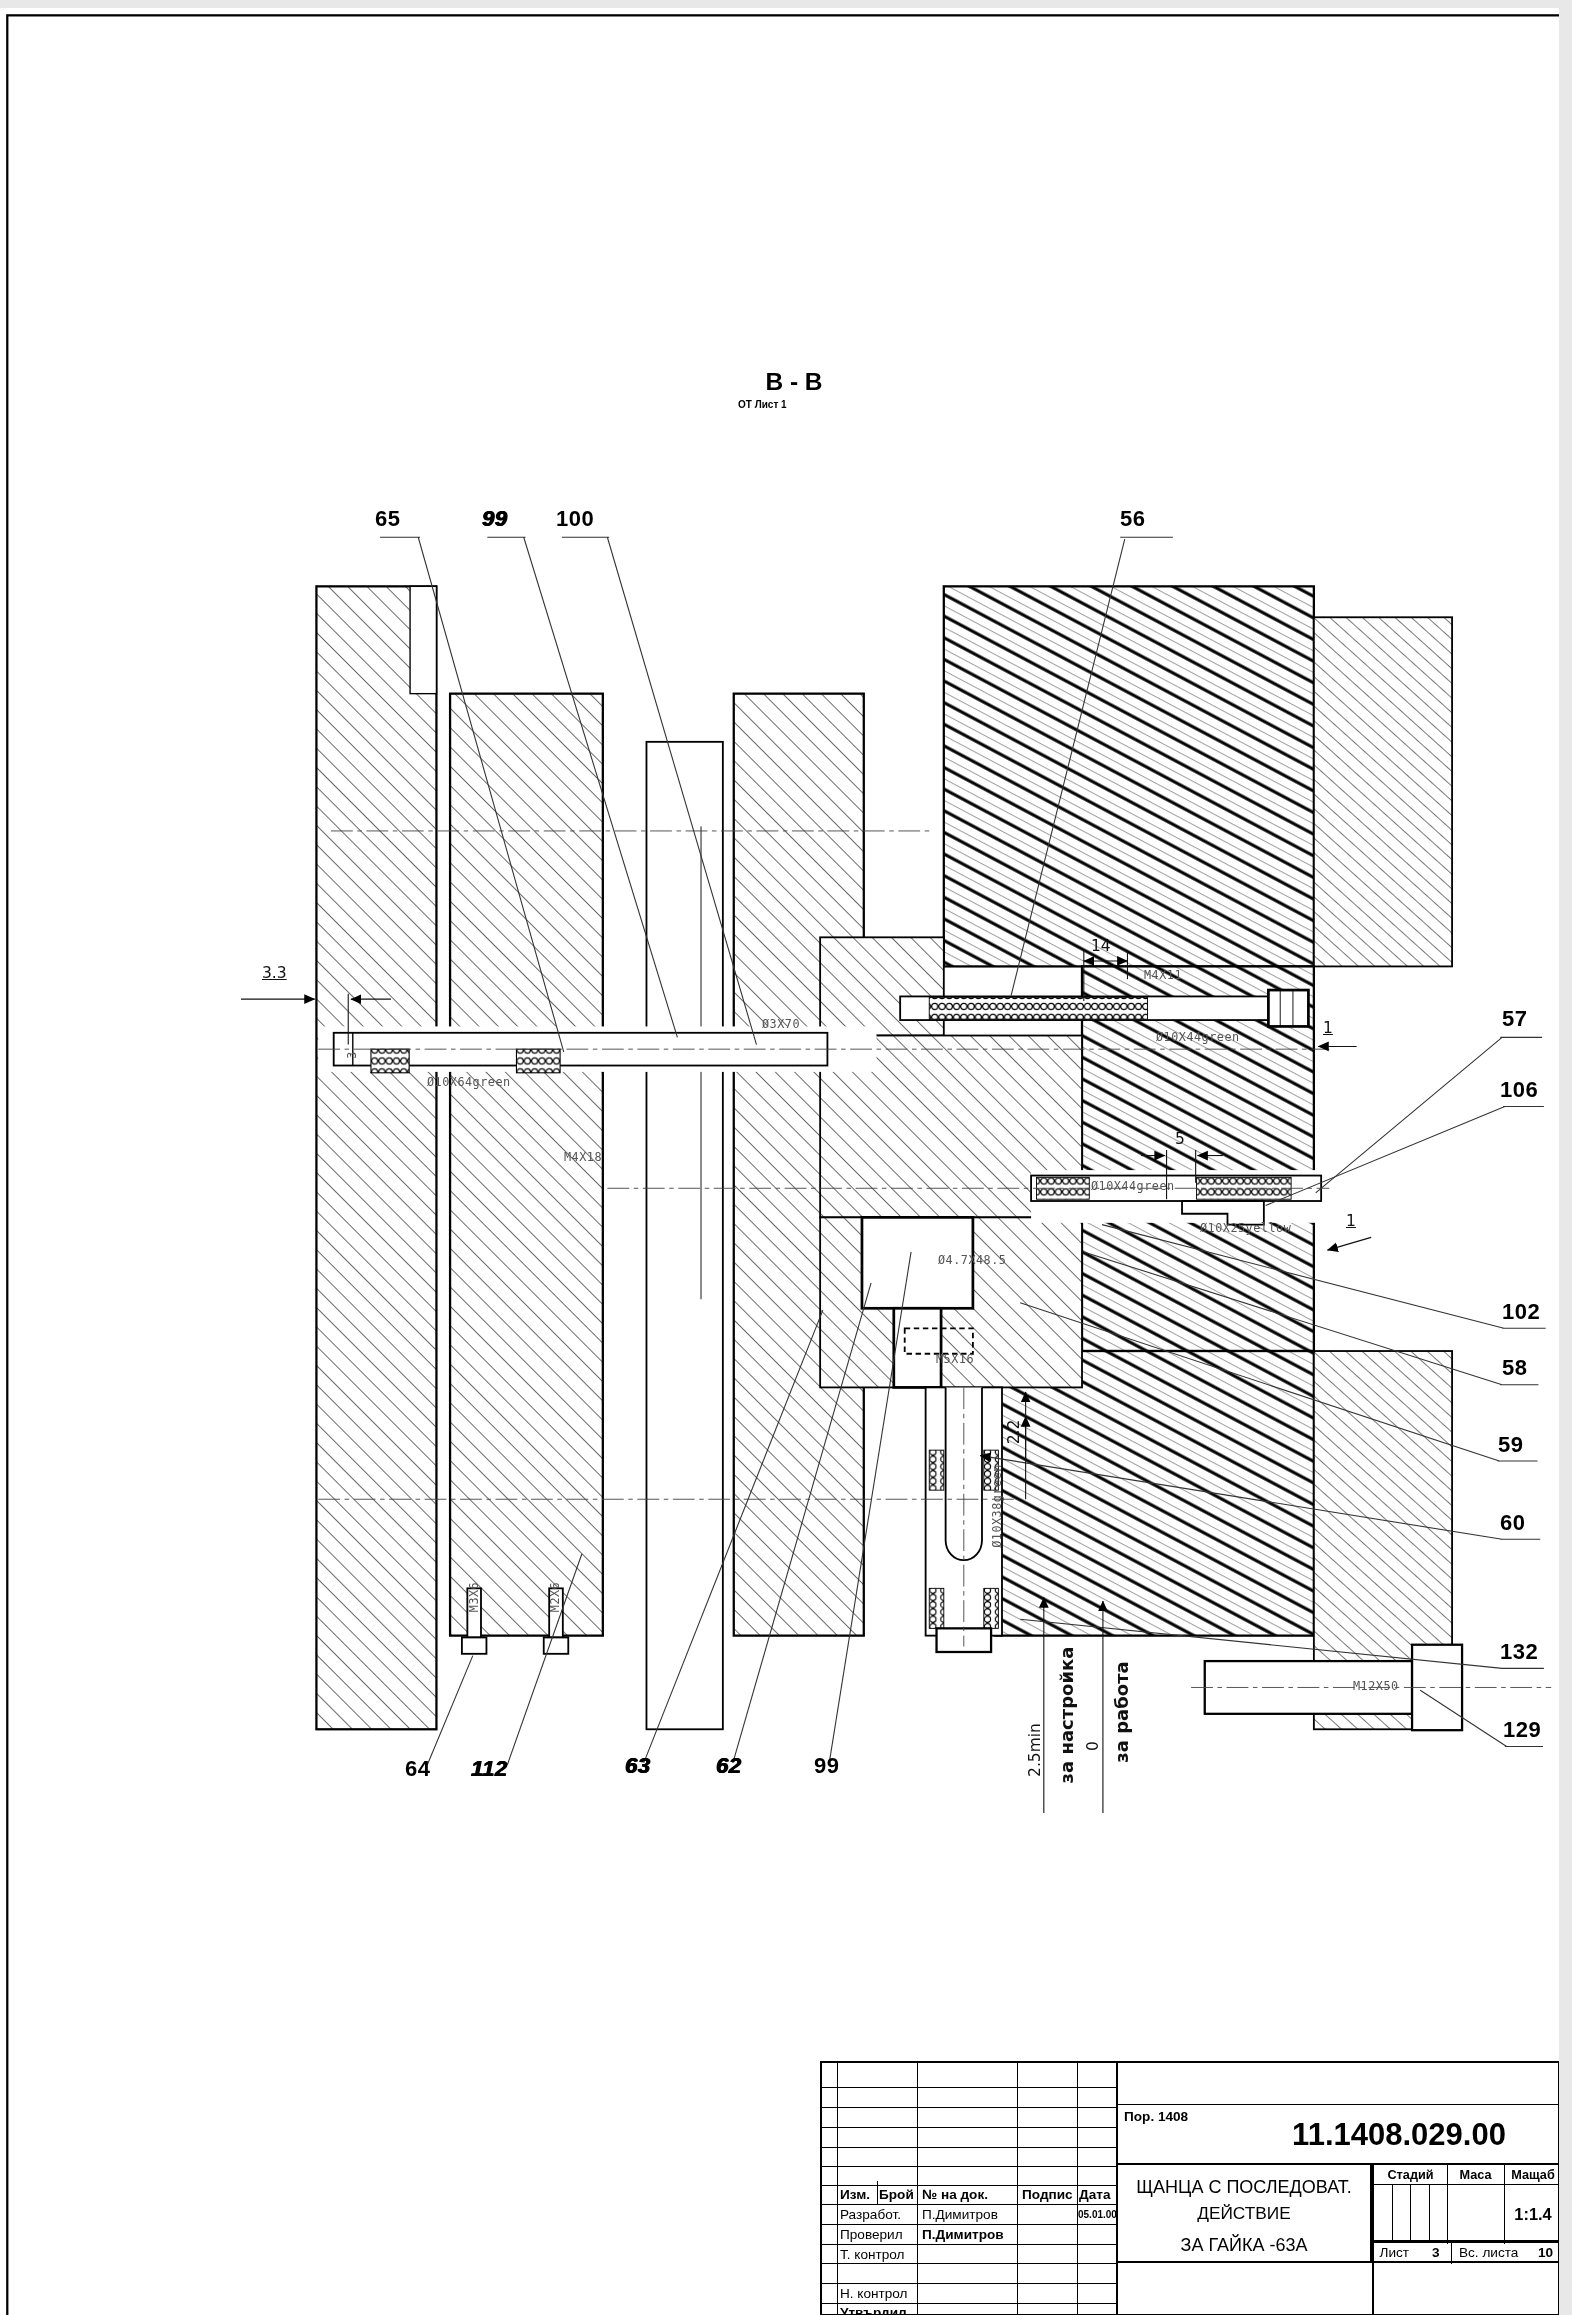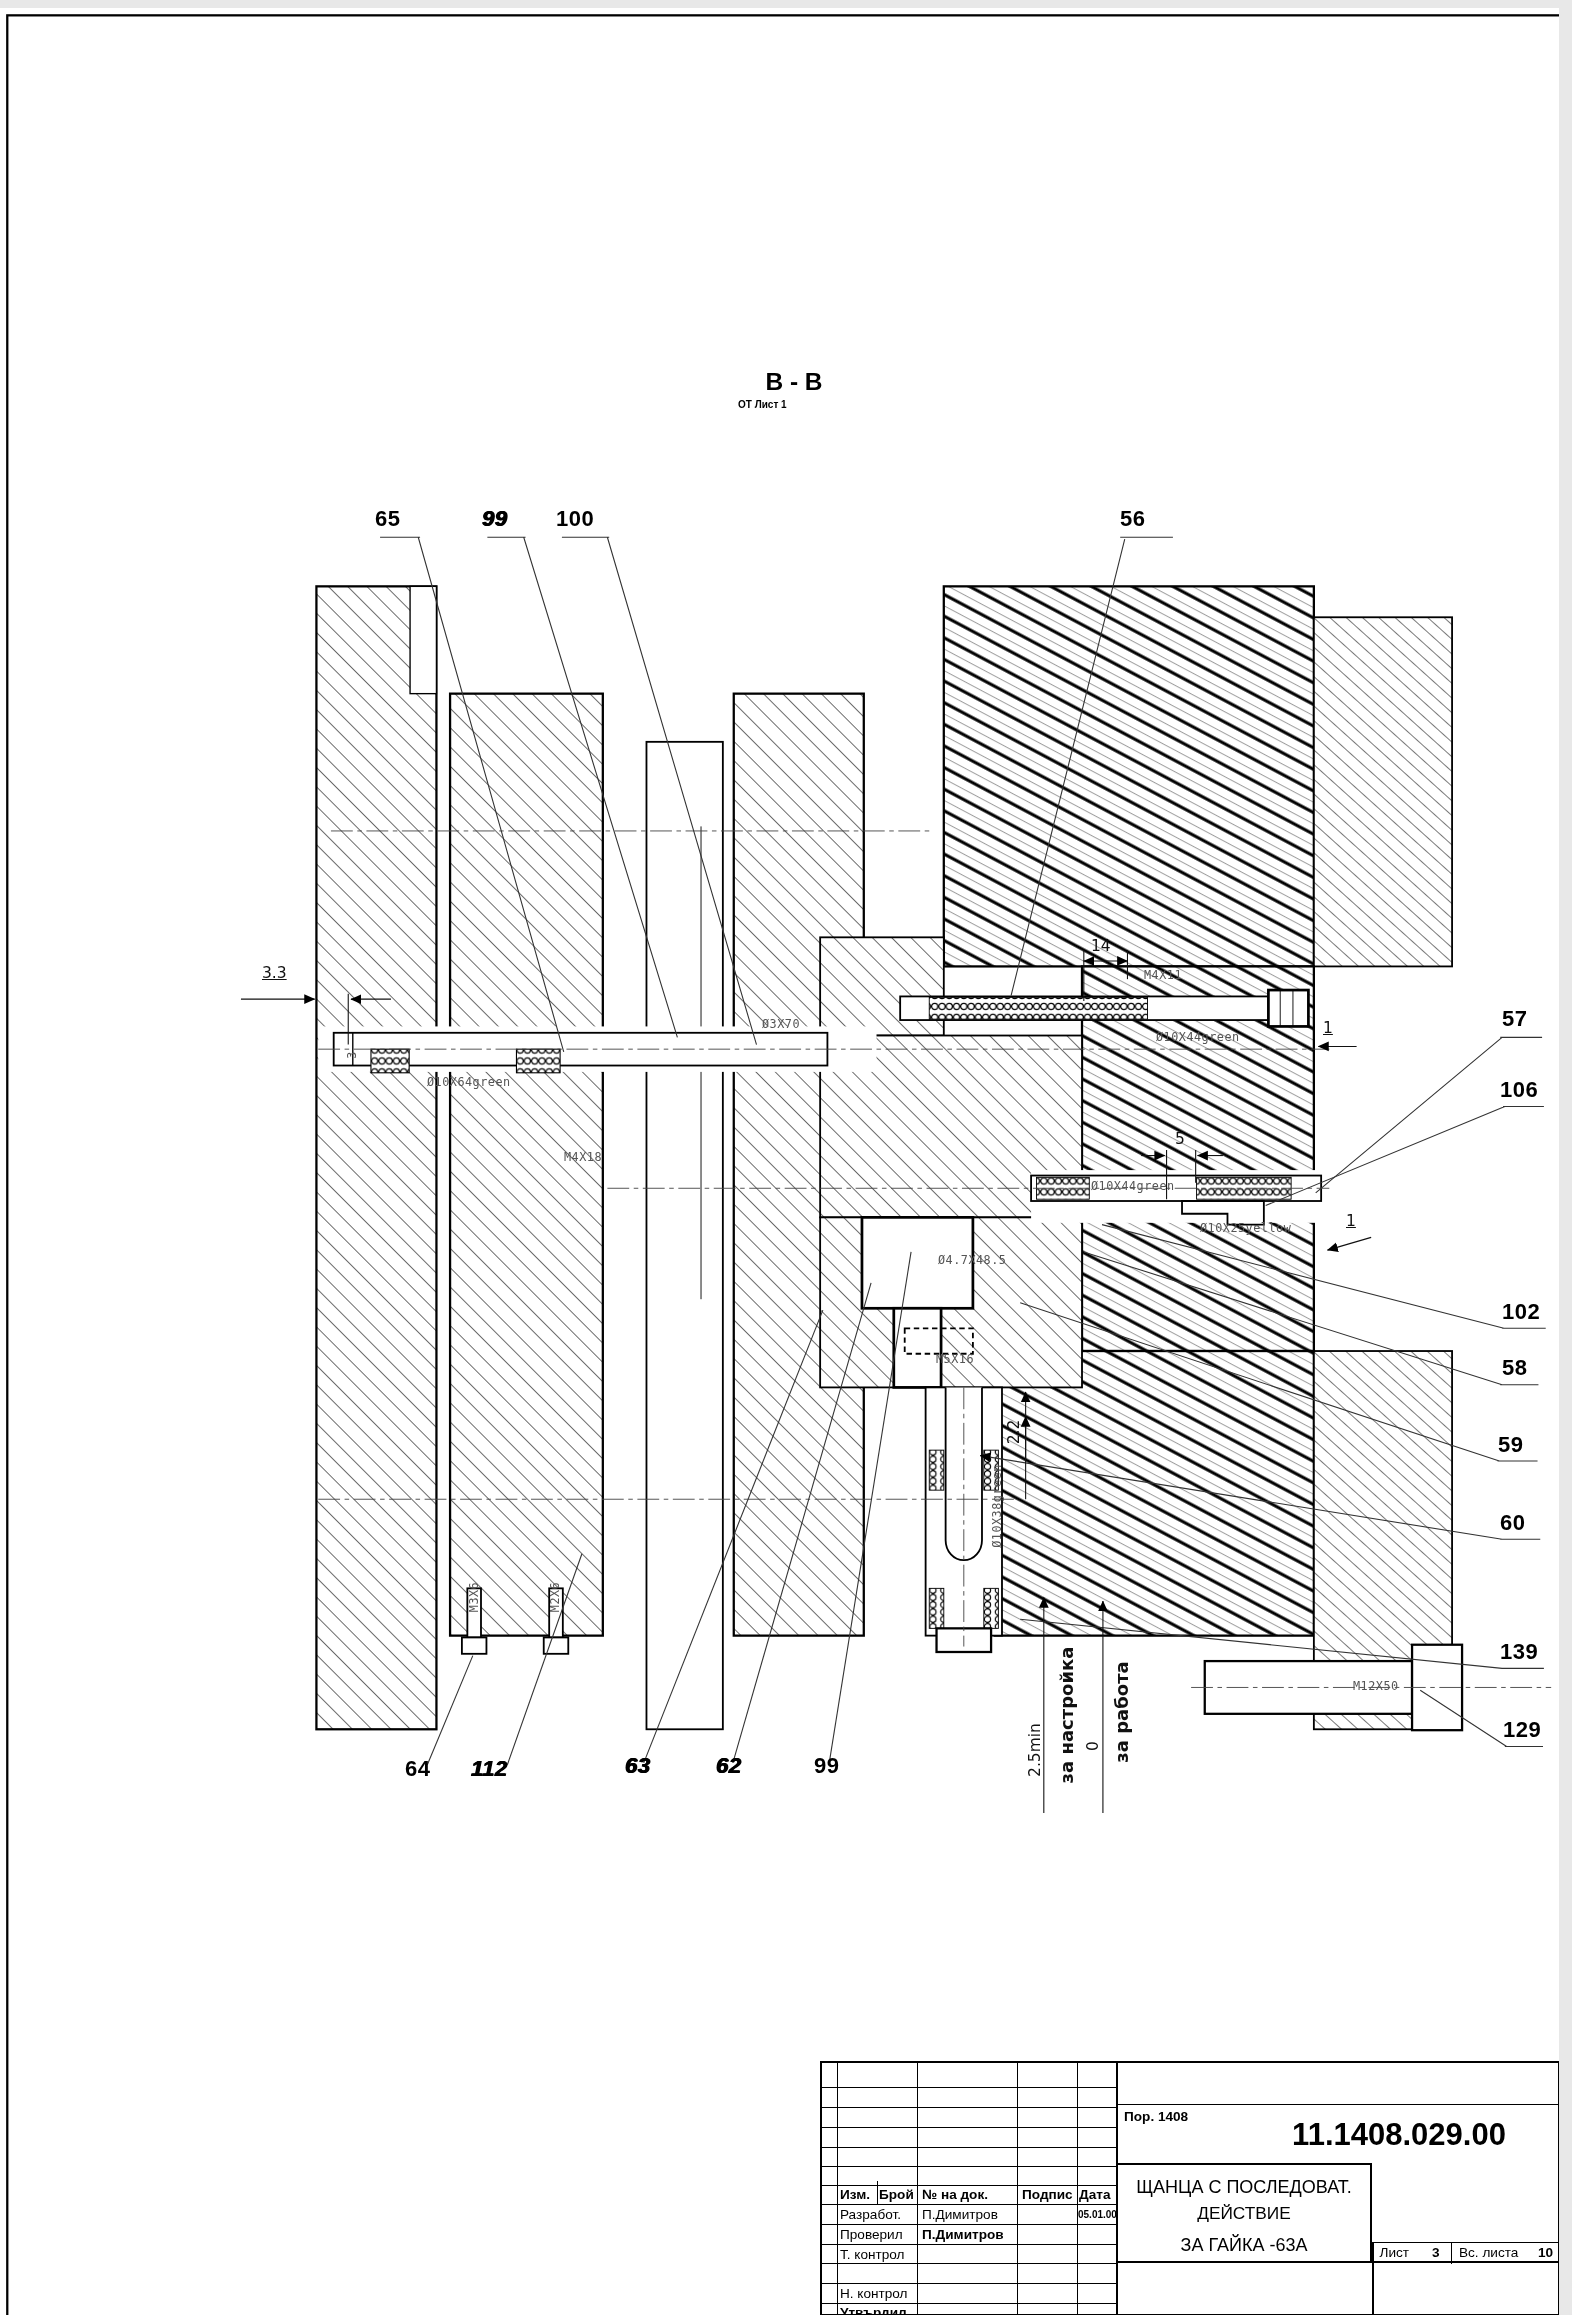--- a/index.html
+++ b/index.html
@@ -177,21 +177,21 @@
   <span class="callout" style="left:375px;top:500px">65</span>
   <span class="callout xb" style="left:482px;top:500px">99</span>
   <span class="callout" style="left:556px;top:500px">100</span>
   <span class="callout" style="left:1120px;top:500px">56</span>
   <span class="callout" style="left:1502px;top:1000px">57</span>
   <span class="callout" style="left:1500px;top:1071px">106</span>
   <span class="callout" style="left:1502px;top:1293px">102</span>
   <span class="callout" style="left:1502px;top:1349px">58</span>
   <span class="callout" style="left:1498px;top:1426px">59</span>
   <span class="callout" style="left:1500px;top:1504px">60</span>
-  <span class="callout" style="left:1500px;top:1633px">139</span>
+  <span class="callout" style="left:1500px;top:1633px">132</span>
   <span class="callout" style="left:1503px;top:1711px">129</span>
   <span class="callout" style="left:405px;top:1750px">64</span>
   <span class="callout xb" style="left:471px;top:1750px">112</span>
   <span class="callout xb" style="left:625px;top:1747px">63</span>
   <span class="callout xb" style="left:716px;top:1747px">62</span>
   <span class="callout" style="left:814px;top:1747px">99</span>
 
   <span class="dim dimu" style="left:262px;top:958px">3.3</span>
   <span class="dim" style="left:1091px;top:931px">14</span>
   <span class="dim" style="left:1175px;top:1124px">5</span>
@@ -256,20 +256,32 @@
     <div class="tbl-line" style="left:294px;top:41px;width:446px;height:1.4px"></div>
     <span class="tb-txt tb-bold" style="left:302px;top:47px">Пор.  1408</span>
     <div class="tb-txt" style="left:414px;top:56px;width:326px;text-align:center;font-size:31px;font-weight:700">11.1408.029.00</div>
 
     <div class="abs" style="left:294px;top:100px;width:256px;height:100px;border:2.3px solid #000;box-sizing:border-box">
       <div class="tb-txt" style="left:0;top:12.7px;width:100%;text-align:center;font-size:18px">ЩАНЦА  С  ПОСЛЕДОВАТ.</div>
       <div class="tb-txt" style="left:0;top:40px;width:100%;text-align:center;font-size:17.3px">ДЕЙСТВИЕ</div>
       <div class="tb-txt" style="left:0;top:71px;width:100%;text-align:center;font-size:18px">ЗА  ГАЙКА -63А</div>
     </div>
 
+    <div class="abs" style="left:550px;top:100px;width:190px;height:79px;border:2.3px solid #000;box-sizing:border-box">
+      <div class="tbl-line" style="left:0;top:19px;width:190px;height:1.4px"></div>
+      <div class="tbl-line" style="left:73px;top:0;width:1.4px;height:79px"></div>
+      <div class="tbl-line" style="left:130px;top:0;width:1.4px;height:79px"></div>
+      <div class="tbl-line" style="left:18px;top:20px;width:0.9px;height:55px"></div>
+      <div class="tbl-line" style="left:36px;top:20px;width:0.9px;height:55px"></div>
+      <div class="tbl-line" style="left:55px;top:20px;width:0.9px;height:55px"></div>
+      <span class="tb-txt tb-bold" style="left:0;top:3.6px;width:73px;text-align:center;font-size:12.7px">Стадий</span>
+      <span class="tb-txt tb-bold" style="left:73px;top:3.6px;width:57px;text-align:center;font-size:12.7px">Маса</span>
+      <span class="tb-txt tb-bold" style="left:130px;top:3.6px;width:58px;text-align:center;font-size:12.7px">Мащаб</span>
+      <span class="tb-txt tb-bold" style="left:130px;top:41px;width:58px;text-align:center;font-size:16.4px">1:1.4</span>
+    </div>
 
     <div class="abs" style="left:550px;top:179px;width:190px;height:21px;border:2.3px solid #000;border-top-width:1.4px;box-sizing:border-box">
       <div class="tbl-line" style="left:77px;top:0;width:1.4px;height:21px"></div>
       <span class="tb-txt" style="left:5.5px;top:2.7px">Лист</span>
       <span class="tb-txt tb-bold" style="left:58px;top:2.7px">3</span>
       <span class="tb-txt" style="left:85px;top:2.7px">Вс. листа</span>
       <span class="tb-txt tb-bold" style="left:164px;top:2.7px">10</span>
     </div>
     <div class="tbl-line" style="left:550px;top:200px;width:1.8px;height:55px"></div>
   </div>

